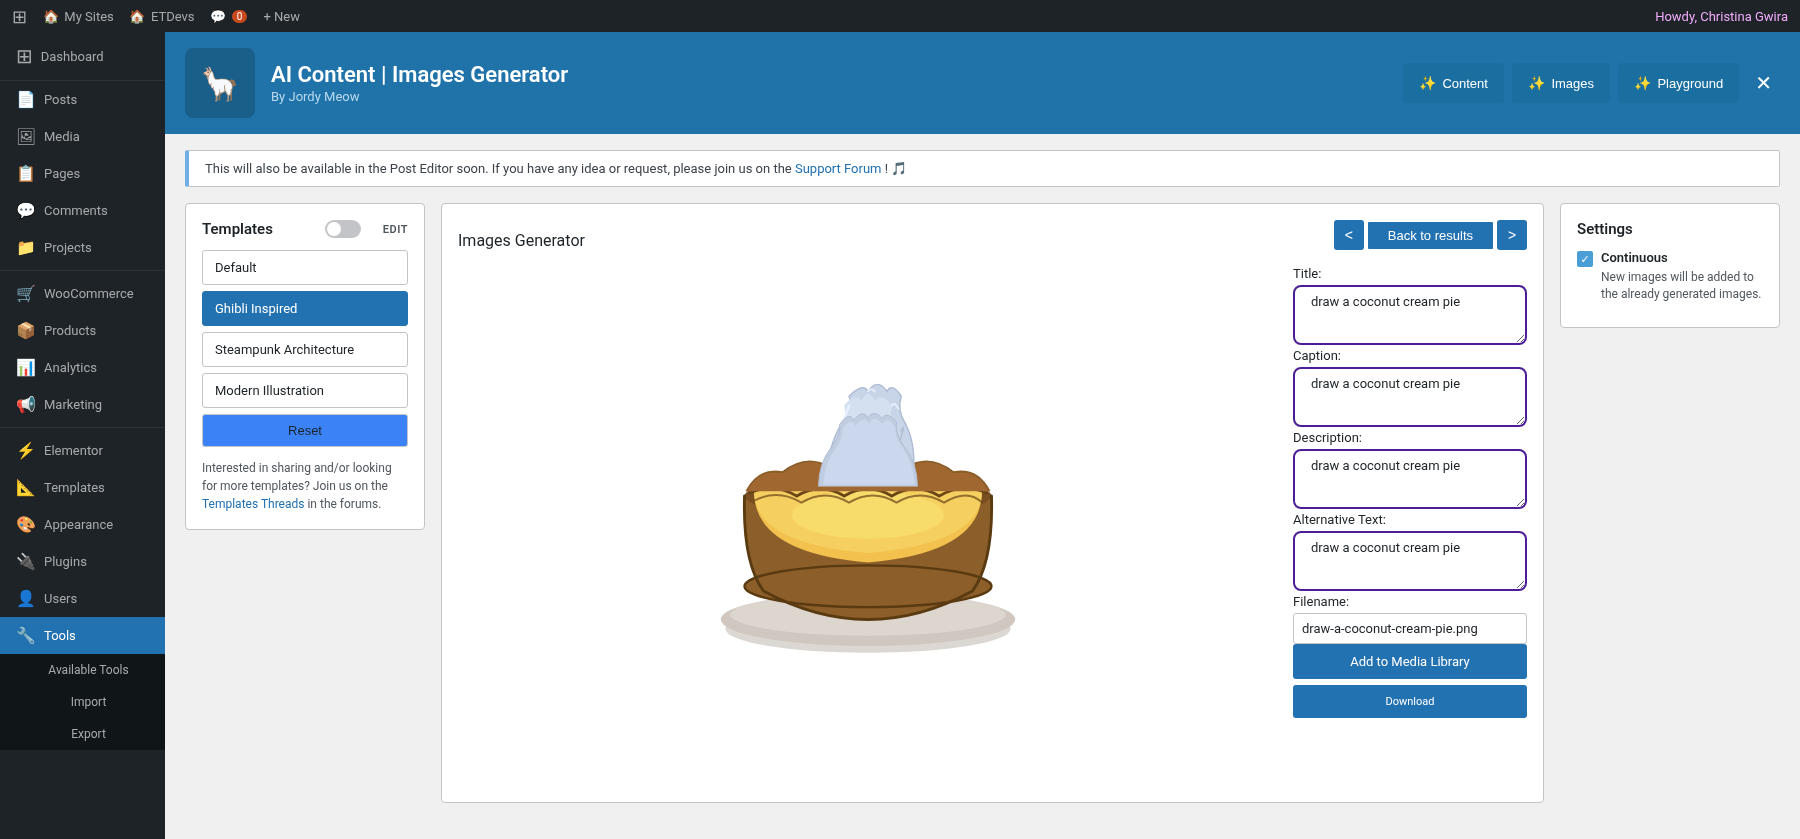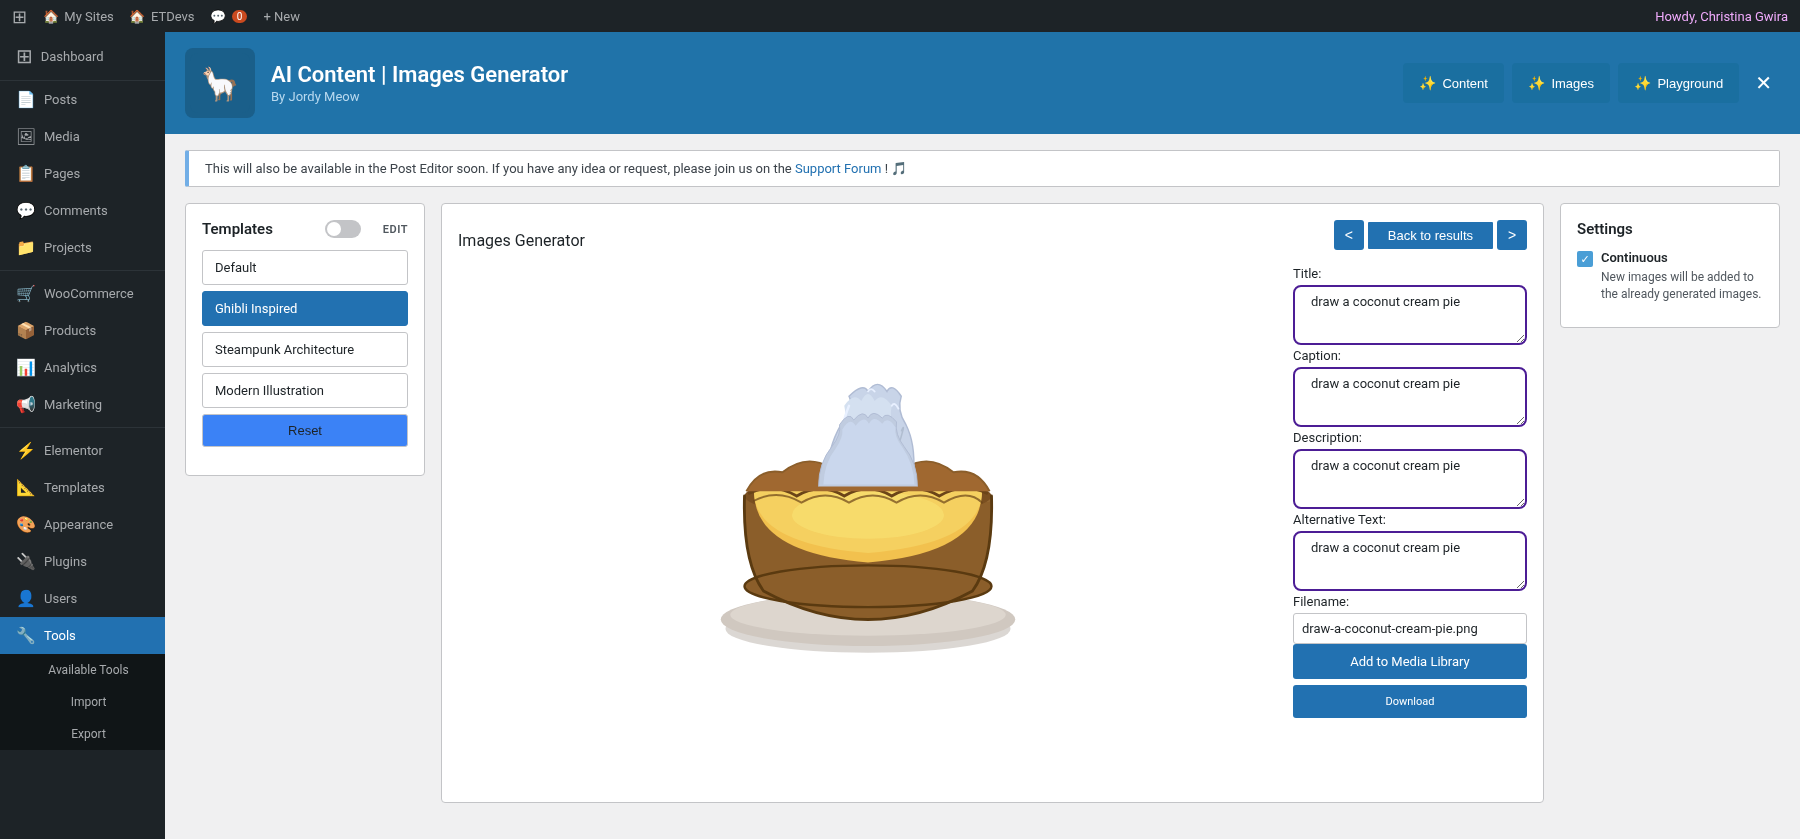--- a/index.html
+++ b/index.html
@@ -616,20 +616,25 @@
             <span>Steampunk Architecture</span>
           </div>
           <div class="template-item">
             <span>Modern Illustration</span>
           </div>
 
           <button class="reset-btn">
             <span>Reset</span>
           </button>
 
+          <div class="templates-footer">
+            <span>Interested in sharing and/or looking for more templates? Join us on the</span>
+            <a href="#">Templates Threads</a>
+            <span> in the forums.</span>
+          </div>
         </div>
 
         <div class="generator-panel">
           <div class="generator-header">
             <span class="generator-title">Images Generator</span>
             <div class="nav-btns">
               <button class="nav-arrow">
                 <span>&lt;</span>
               </button>
               <button class="back-to-results">

